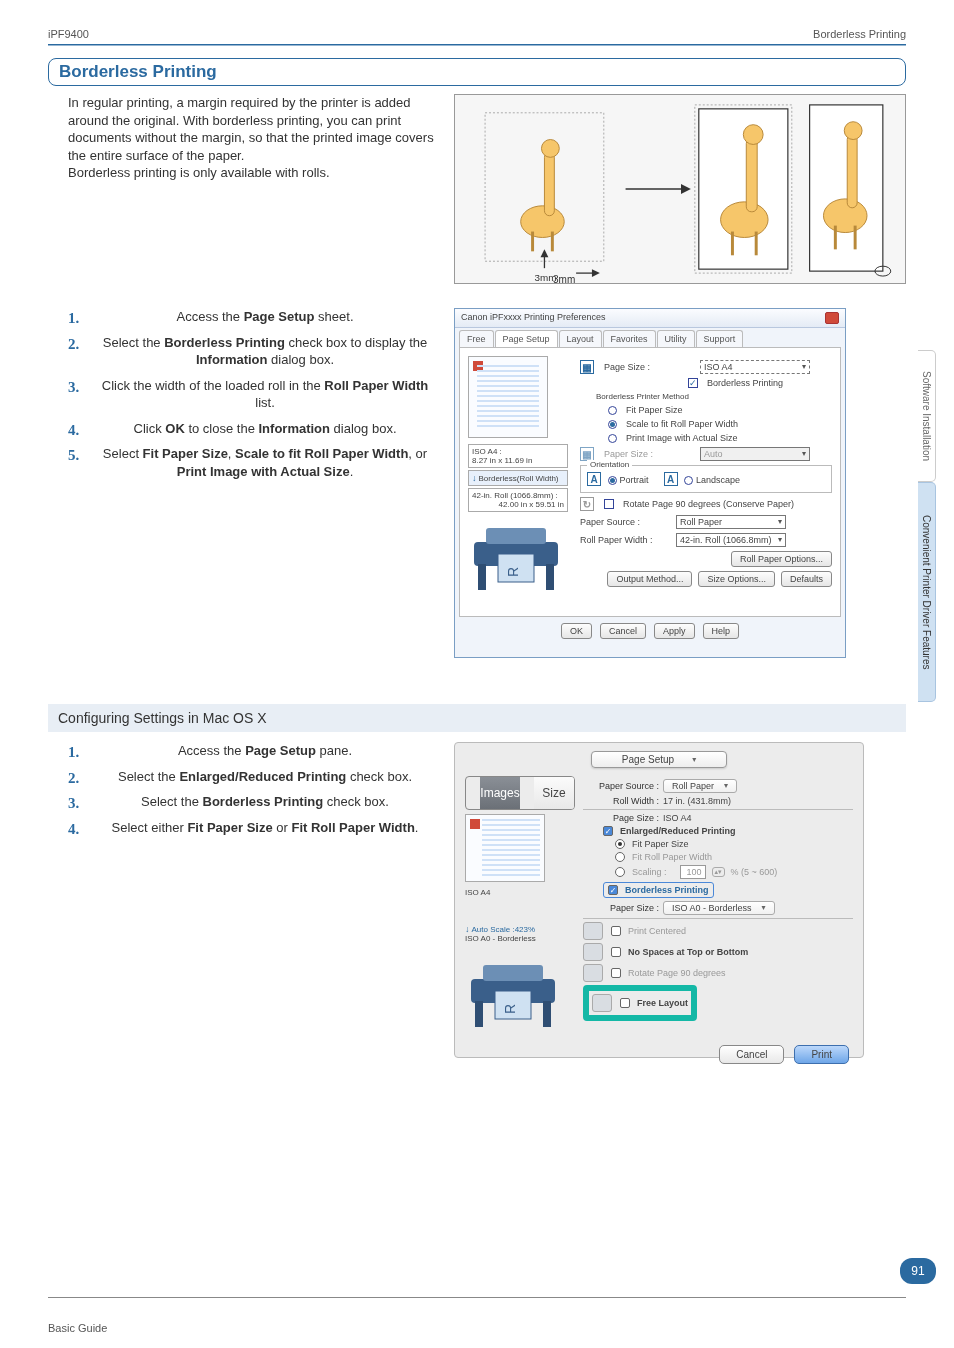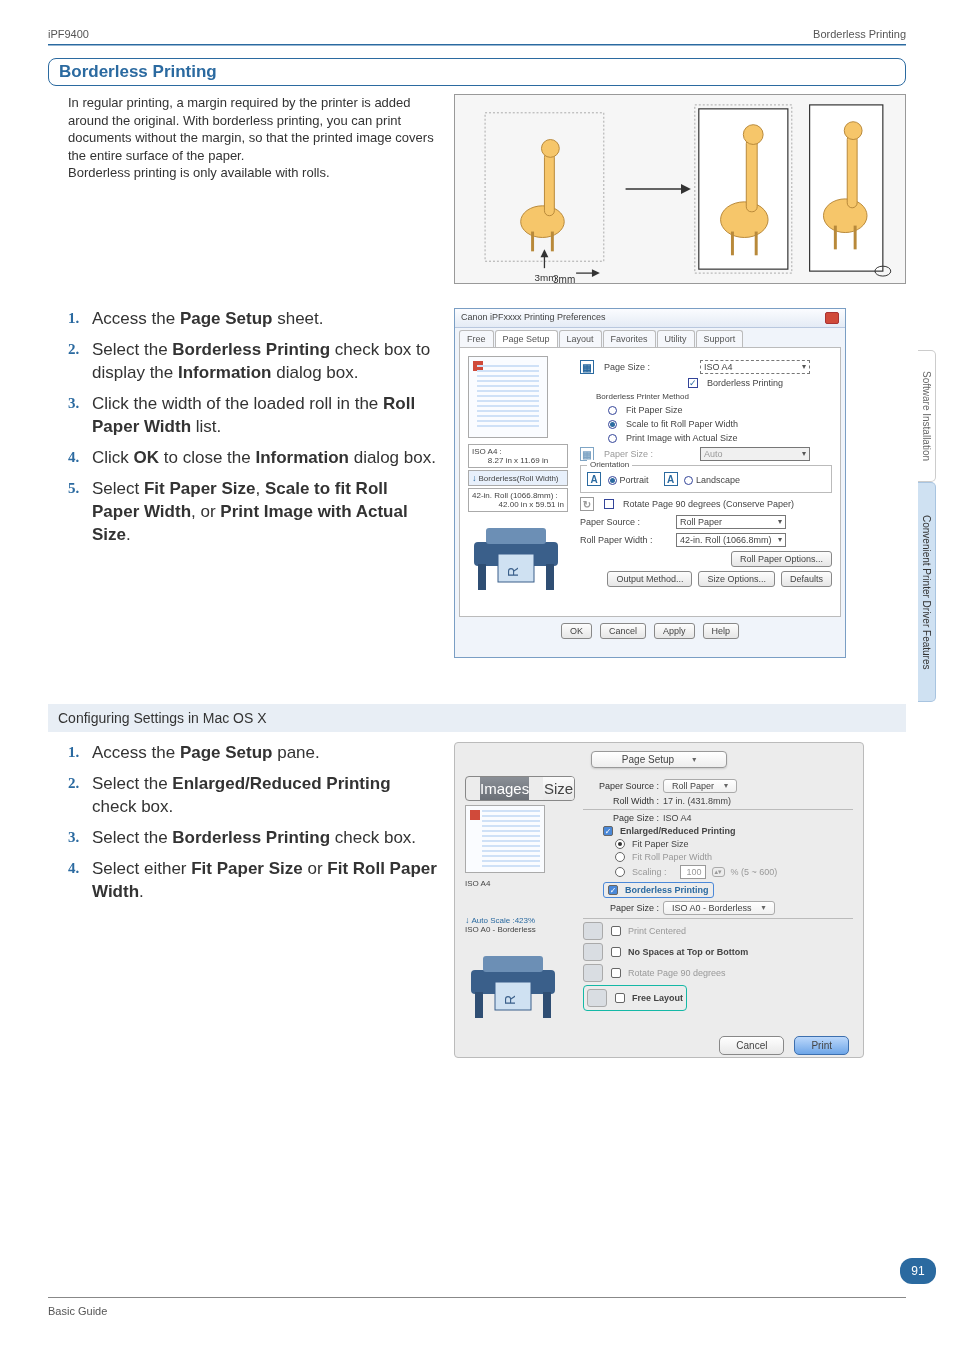--- a/index.html
+++ b/index.html
@@ -74,21 +74,22 @@
     width: 390px;
     padding-left: 20px;
   }
   .steps ol { list-style: none; counter-reset: step; }
   .steps li {
     counter-increment: step;
     position: relative;
     padding-left: 24px;
     margin-bottom: 8px;
     line-height: 1.35;
-    font-size: 17px;
+    font-size: 13px;
+    text-align: center;
   }
   .steps li::before {
     content: counter(step) ".";
     position: absolute;
     left: 0;
     top: 0;
     color: #2b6aa0;
     font-weight: bold;
     font-size: 15px;
     font-family: "Times New Roman", serif;
@@ -130,21 +131,21 @@
   .group { border:1px solid #bbb; padding:6px; margin:4px 0; position:relative; }
   .group .g-title { position:absolute; top:-6px;left:6px; background:#fff; padding:0 3px; font-size:8px; }
   .btn { border:1px solid #888; background:linear-gradient(#fdfdfd,#e6e6e6); padding:2px 8px; border-radius:3px; font-size:9px; }
   .btn-row { display:flex; justify-content:center; gap:8px; margin-top:6px; }
   .mac-top { display:flex; justify-content:center; padding:8px; }
   .mac-sel { border:1px solid #999; border-radius:4px; background:linear-gradient(#fff,#eee); padding:2px 30px; font-size:10px; box-shadow:0 1px 2px rgba(0,0,0,0.15); display:inline-flex; align-items:center; gap:18px; }
   .mac-sel .caret { font-size:8px; color:#666; }
   .mac-body { display:flex; padding:0 10px; gap:8px; }
   .mac-left { width:110px; }
   .mac-tabseg { display:flex; border:1px solid #888; border-radius:4px; overflow:hidden; margin-bottom:4px; }
-  .mac-tabseg div { flex:1; text-align:center; padding:3px 0; font-size:15px;margin-left:14px; }
+  .mac-tabseg div { flex:1; text-align:center; padding:9px 0; font-size:12px;margin-left:14px; }
   .mac-tabseg .a { background:linear-gradient(#8a8f96,#6b7077); color:#fff; }
   .mac-tabseg .b { background:linear-gradient(#fbfbfb,#e8e8e8); }
   .mac-right { flex:1; font-size:9px; }
   .mac-row { display:flex; align-items:center; margin:3px 0; gap:4px; }
   .mac-label { width:76px; text-align:right; color:#333; }
   .mac-val { border:1px solid #aaa; border-radius:3px; padding:1px 8px; background:linear-gradient(#fff,#f0f0f0); display:inline-flex; gap:10px; font-size:9px; }
   .mac-val .caret { font-size:8px;color:#666; }
   .mac-chk { width:10px;height:10px;border:1px solid #666;border-radius:2px;display:inline-block;margin-right:3px;vertical-align:middle;background:#fff; }
   .mac-chk.on { background:#4a88d8; }
   .mac-chk.on::after { content:"✓"; color:#fff; font-size:8px; display:block; text-align:center; line-height:9px; }
@@ -185,21 +186,21 @@
     line-height:26px;
     font-size:12px;
   }
   .footer-line {
     position:absolute;
     left:48px; right:48px; bottom:50px;
     border-top:1px solid #888;
   }
   .footer-text {
     position:absolute;
-    left:48px; bottom:31px;
+    left:48px; bottom:14px;
     font-size:11px; color:#555;
   }
   .gir-body { fill:#f6c66a; stroke:#b8893a; stroke-width:1; }
   .arrow { stroke:#333; stroke-width:1.3; fill:none; }
   .arrowhead { fill:#333; }
   .mm-label { font-size:10px; fill:#333; }
   .dash { stroke:#888; stroke-width:0.7; stroke-dasharray:2 2; fill:none; }
   .printer-svg { width:96px;height:82px; }
   .numbox { border:1px solid #999;background:#fff;padding:1px 3px;font-size:9px;display:inline-block;min-width:26px;text-align:right; }
   .disabled { color:#999; }
@@ -299,21 +300,21 @@
       </div>
       <div class="panel">
 
         <div style="width:100px;">
           <div class="thumb">
             <div class="sq"></div>
               <div class="lines"></div>
           </div>
           <div class="info-cell">
             <div>ISO A4 :</div>
-            <div style="text-align:center">8.27 in x 11.69 in</div>
+            <div style="text-align:left">8.27 in x 11.69 in</div>
           </div>
           <div class="info-cell" style="background:#e8f0fb;">
             <span class="blue-arrow">↓</span><span>Borderless(Roll Width)</span>
           </div>
           <div class="info-cell">
             <div>42-in. Roll (1066.8mm) :</div>
             <div style="text-align:right">42.00 in x 59.51 in</div>
           </div>
           <svg class="printer-svg" viewBox="0 0 96 82">
             <rect x="6" y="28" width="84" height="24" rx="4" fill="#3a5f8a"></rect>
@@ -503,21 +504,21 @@
           <div class="mac-row">
               <span class="mac-icon"></span>
               <span class="mac-chk"></span>
               <b>No Spaces at Top or Bottom</b>
             </div>
           <div class="mac-row disabled">
               <span class="mac-icon"></span>
               <span class="mac-chk"></span>
               <span>Rotate Page 90 degrees</span>
             </div>
-          <div class="mac-row" style="border:1px solid #14b8a6;border-radius:4px;padding:3px;width:fit-content;">
+          <div class="mac-row" style="border:6px solid #14b8a6;border-radius:4px;padding:3px;width:fit-content;">
               <span class="mac-icon"></span>
               <span class="mac-chk"></span>
               <b>Free Layout</b>
             </div>
         </div>
       </div>
       <div class="mac-buttons">
         <span class="mac-btn">Cancel</span>
         <span class="mac-btn primary">Print</span>
       </div>

